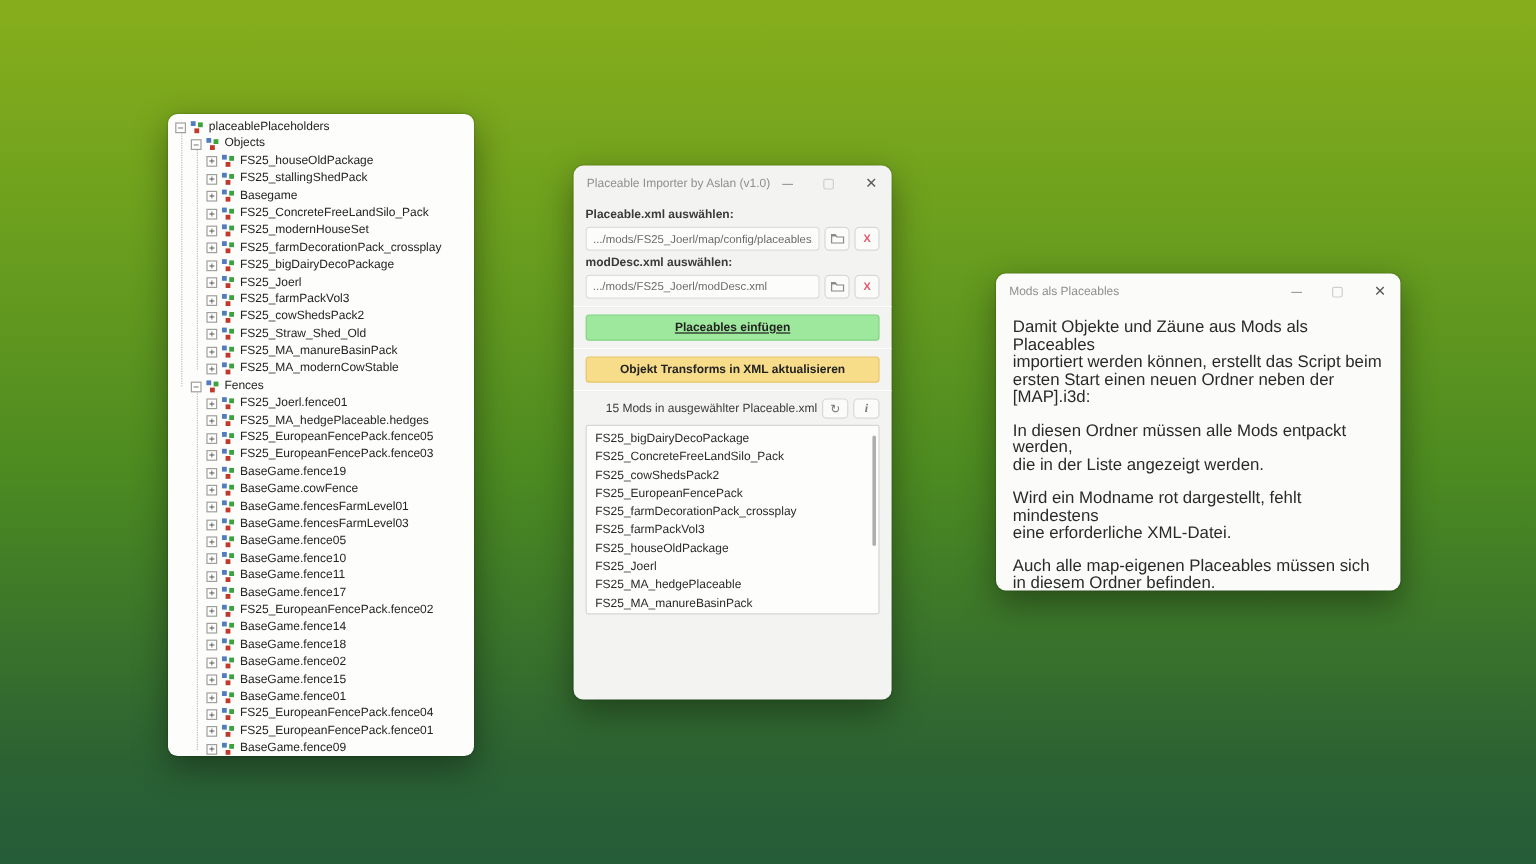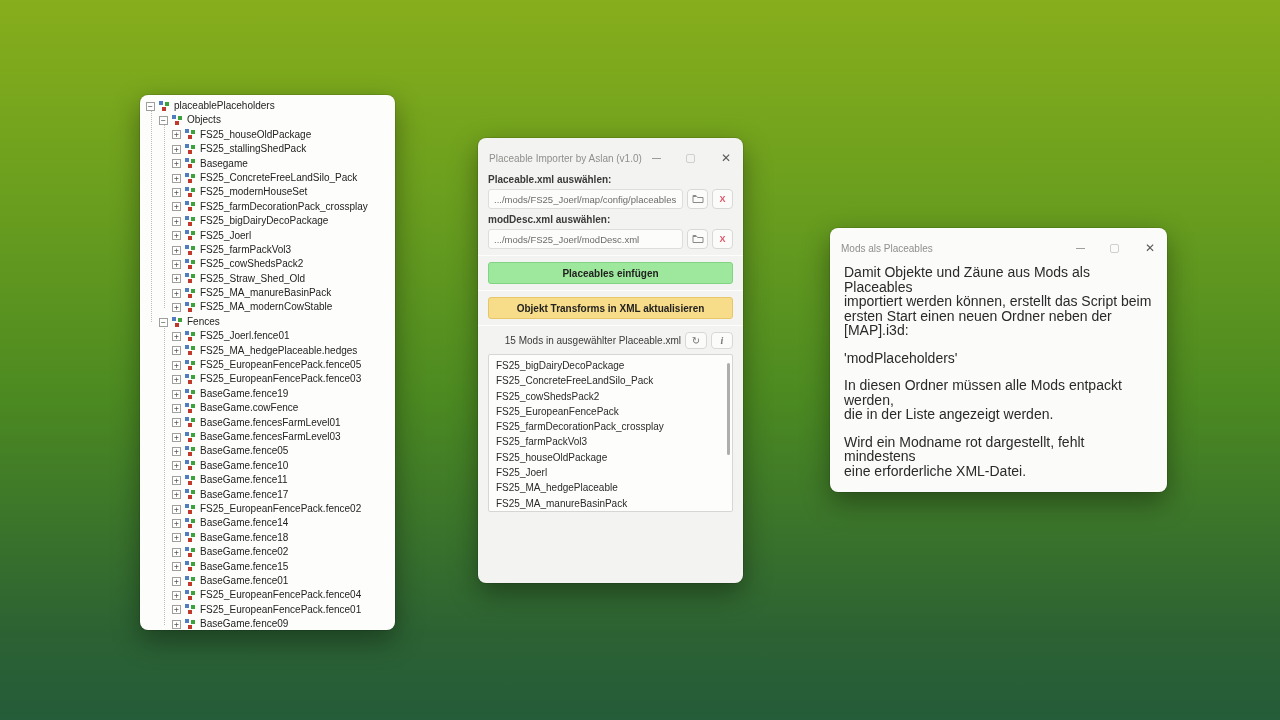--- a/index.html
+++ b/index.html
@@ -13,21 +13,21 @@
     position: absolute;
     background: #f3f3f1;
     border-radius: 8px;
     box-shadow: 0 10px 28px rgba(0,0,0,0.38), 0 0 0 1px rgba(0,0,0,0.10);
     overflow: hidden;
   }
 
   
   .titlebar {
     height: 26px;
-    display: flex; align-items: flex-end;
+    display: flex; align-items: center;
     padding: 4px 12px 0 11px;
     font-size: 10px; color: #8f8f8c;
     flex: 0 0 auto;
   }
   .titlebar .controls { margin-left: auto; display: flex; align-items: center; gap: 26px; }
   .tb-btn { font-size: 11px; color: #5f5f5d; line-height: 1; cursor: default; }
   .tb-btn.minimize { font-size: 9px; letter-spacing: -1px; color: #6a6a68; }
   .tb-max-box { width: 9px; height: 9px; border: 1px solid #cfcfcc; border-radius: 2px; display: inline-block; }
   .tb-btn.close { font-size: 12px; color: #5a5a58; }
 
@@ -71,21 +71,21 @@
     display: flex; align-items: center; justify-content: center;
     font-size: 10px; color: #8a8a88; cursor: default;
   }
   .mini-btn.clear { color: #e0556a; font-weight: 700; font-size: 9px; }
   .divider { height: 1px; background: #dcdcda; border-bottom: 1px solid #fdfdfc; margin: 6px -10px; }
   .big-btn {
     width: 100%; height: 22px; border-radius: 3px;
     font-family: "Liberation Sans", sans-serif; font-size: 10px; font-weight: 600; color: #222220;
     display: block; cursor: default; margin: 2px 0;
   }
-  .btn-green { background: #9de89d; border: 1px solid #82d482; }
+  .btn-green { background: #9de89d; border: 1px solid #82d482; text-decoration: underline; }
   .btn-yellow { background: #f7dc8a; border: 1px solid #e7c669; }
   .stat-row {
     height: 20px; margin-bottom: 5px;
     background: #efefed; border: 1px solid #e3e3e1; border-radius: 2px;
     display: flex; align-items: center;
     font-size: 10px;
   }
   .stat-label { color: #8c8c8a; padding-left: 7px; flex: 1 1 auto; }
   .stat-value { color: #7c7c7a; padding-right: 30px; }
   .list-header-row { display: flex; align-items: center; margin: 6px 0 5px 0; text-align: right; }
@@ -441,21 +441,20 @@
     <span class="controls">
       <span class="tb-btn minimize">—</span>
       <span class="tb-max-box"></span>
       <span class="tb-btn close">✕</span>
     </span>
   </div>
   <div class="dialog-body">
     <div class="dialog-para">Damit Objekte und Zäune aus Mods als Placeables
 importiert werden können, erstellt das Script beim
 ersten Start einen neuen Ordner neben der [MAP].i3d:</div>
-    <div class="dialog-para">'modPlaceholders'</div>
     <div class="dialog-para">In diesen Ordner müssen alle Mods entpackt werden,
 die in der Liste angezeigt werden.</div>
     <div class="dialog-para">Wird ein Modname rot dargestellt, fehlt mindestens
 eine erforderliche XML-Datei.</div>
     <div class="dialog-para">Auch alle map-eigenen Placeables müssen sich
 in diesem Ordner befinden.</div>
   </div>
   <div class="dialog-footer">
     <button class="ok-btn">OK</button>
   </div>

